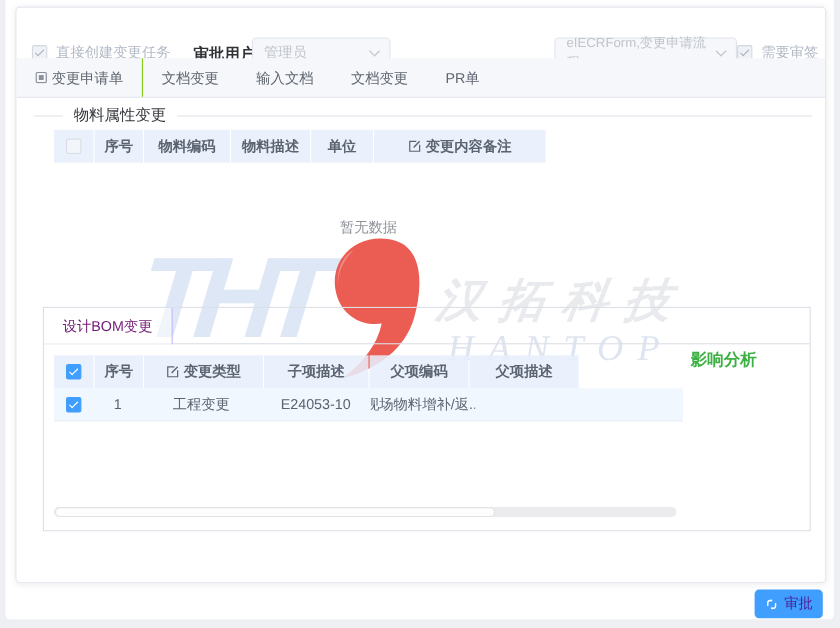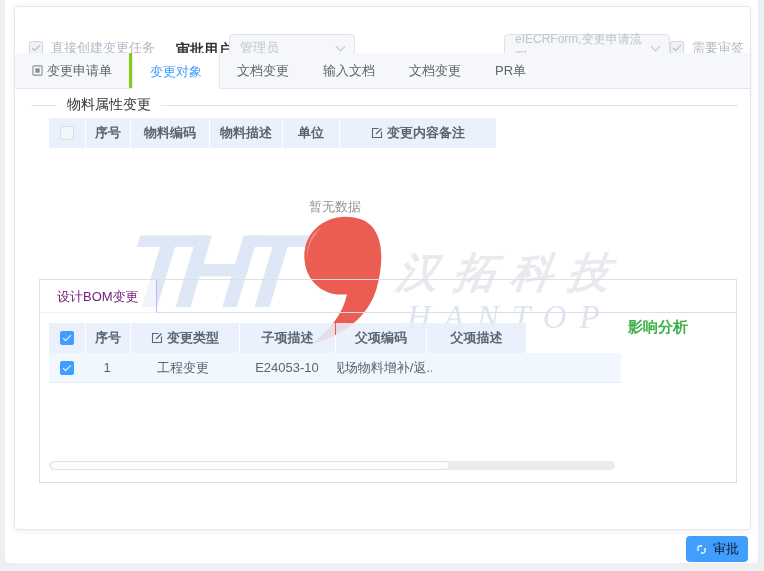--- a/index.html
+++ b/index.html
@@ -37,21 +37,21 @@
   .sel { position:absolute; height:28px; background:#f5f7fa; border:1px solid #e0e4ea; border-radius:4px;
          display:flex; align-items:center; padding:0 10px; color:#c0c4cc; font-size:13px; }
   .sel .chev { margin-left:auto; }
   .chev { width:7px; height:7px; border-right:1.3px solid #c0c4cc; border-bottom:1.3px solid #c0c4cc;
           transform:rotate(45deg); margin-top:-3px; flex:none; }
 
   
   .tabbar { position:absolute; left:0; top:46px; width:100%; height:36px; background:#f5f7fa;
             border-bottom:1px solid #e4e7ed; display:flex; z-index:2; }
   .tab { padding:0 17px; line-height:35px; font-size:13px; color:#5f6670; display:flex; align-items:center; gap:4px; cursor:pointer; }
-  .tab.first { border-right:3px solid #84cc16; }
+  .tab.first { border-right:1px solid #84cc16; }
   .tab.active { background:#fff; color:#409eff; border-left:1px solid #e4e7ed; border-right:1px solid #e4e7ed; height:36px; }
 
   
   .divider { position:absolute; left:16px; right:12px; top:89px; display:flex; align-items:center; z-index:2;text-align:right; }
   .divider::before { content:""; width:26px; height:1px; background:#dfe3e9; }
   .divider::after { content:""; flex:1; height:1px; background:#dfe3e9; }
   .divider span { padding:0 10px; font-size:14px; color:#33363b; }
 
   
   .tbl { position:absolute; width:572px; z-index:2; }
@@ -77,21 +77,21 @@
   .impact { position:absolute; left:613px; top:311px; font-size:15px; font-weight:bold; color:#3cb043; z-index:3; }
 
   
   .hscroll { position:absolute; left:34px; top:454px; width:566px; height:9px; background:#ececef;
              border-radius:5px; z-index:3; }
   .hscroll-thumb { position:absolute; left:1px; top:0; width:400px; height:9px; background:#fdfdfd;
                    border:1px solid #e2e2e6; border-radius:5px; cursor:pointer; }
 
   
   .approve-btn { position:absolute; right:10px; top:536px; height:26px; padding:0 9px; background:#409eff;
-                 border:none; border-radius:4px; color:#0f172a; font-size:13px; display:flex; align-items:center;
+                 border:none; border-radius:4px; color:#4c1d95; font-size:13px; display:flex; align-items:center;
                  gap:5px; cursor:pointer; font-family:inherit; }
 
   svg { display:block; }
 </style>
 </head>
 <body>
 
 <div class="dialog">
 
   <button class="approve-btn">
@@ -147,23 +147,20 @@
     <div class="tabbar">
       <div class="tab first">
         <span>
           <svg width="11" height="11" viewBox="0 0 12 12" fill="none" stroke="#8a8f99" stroke-width="1.2">
             <rect x="1" y="1" width="10" height="10" rx="1"></rect>
             <rect x="3.6" y="3.6" width="4.8" height="4.8" fill="#8a8f99" stroke="none"></rect>
           </svg>
         </span>
         <span>变更申请单</span>
       </div>
-      <div class="tab active">
-        <span>变更对象</span>
-      </div>
       <div class="tab">
         <span>文档变更</span>
       </div>
       <div class="tab">
         <span>输入文档</span>
       </div>
       <div class="tab">
         <span>文档变更</span>
       </div>
       <div class="tab">

